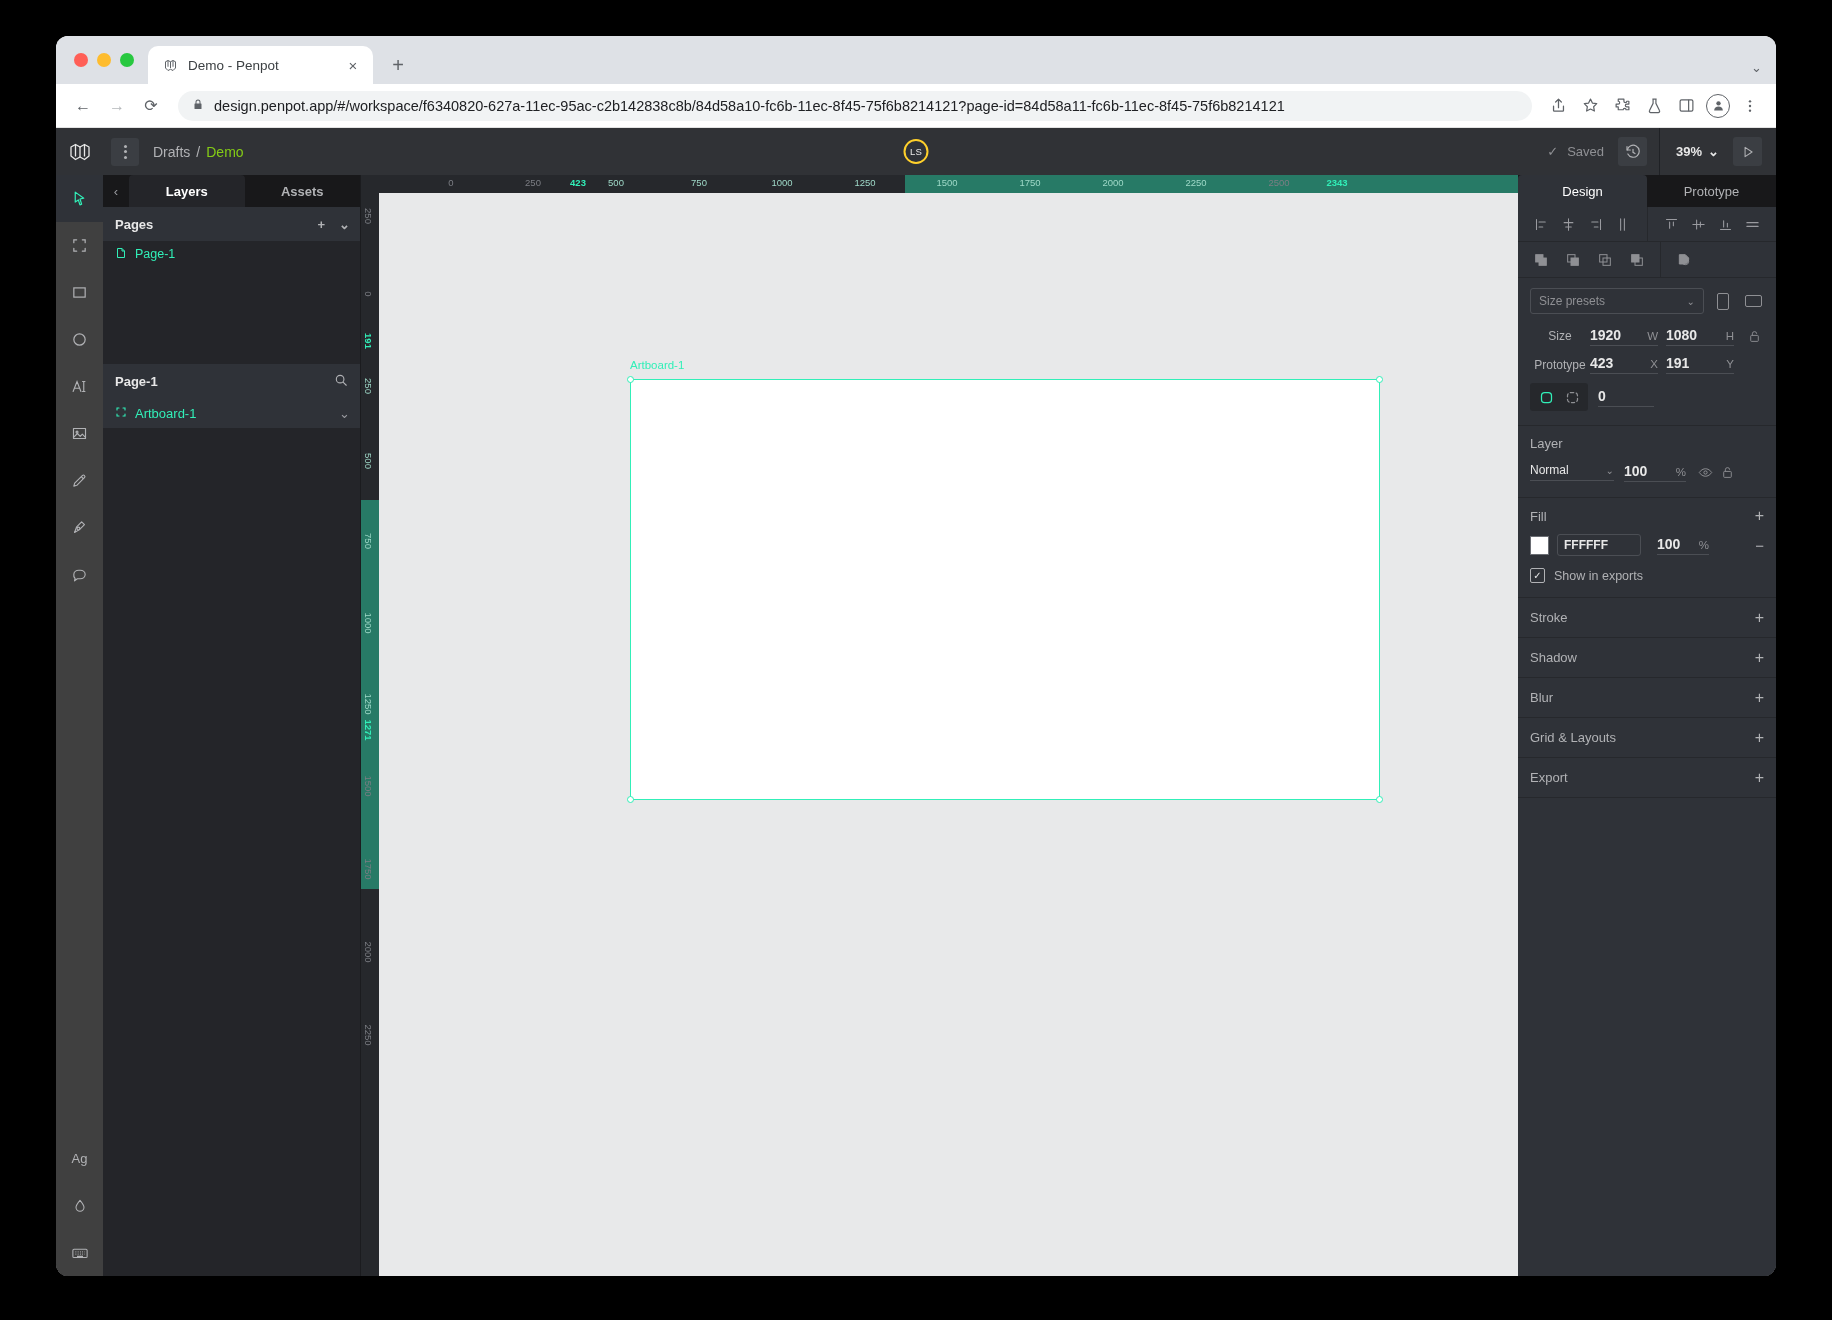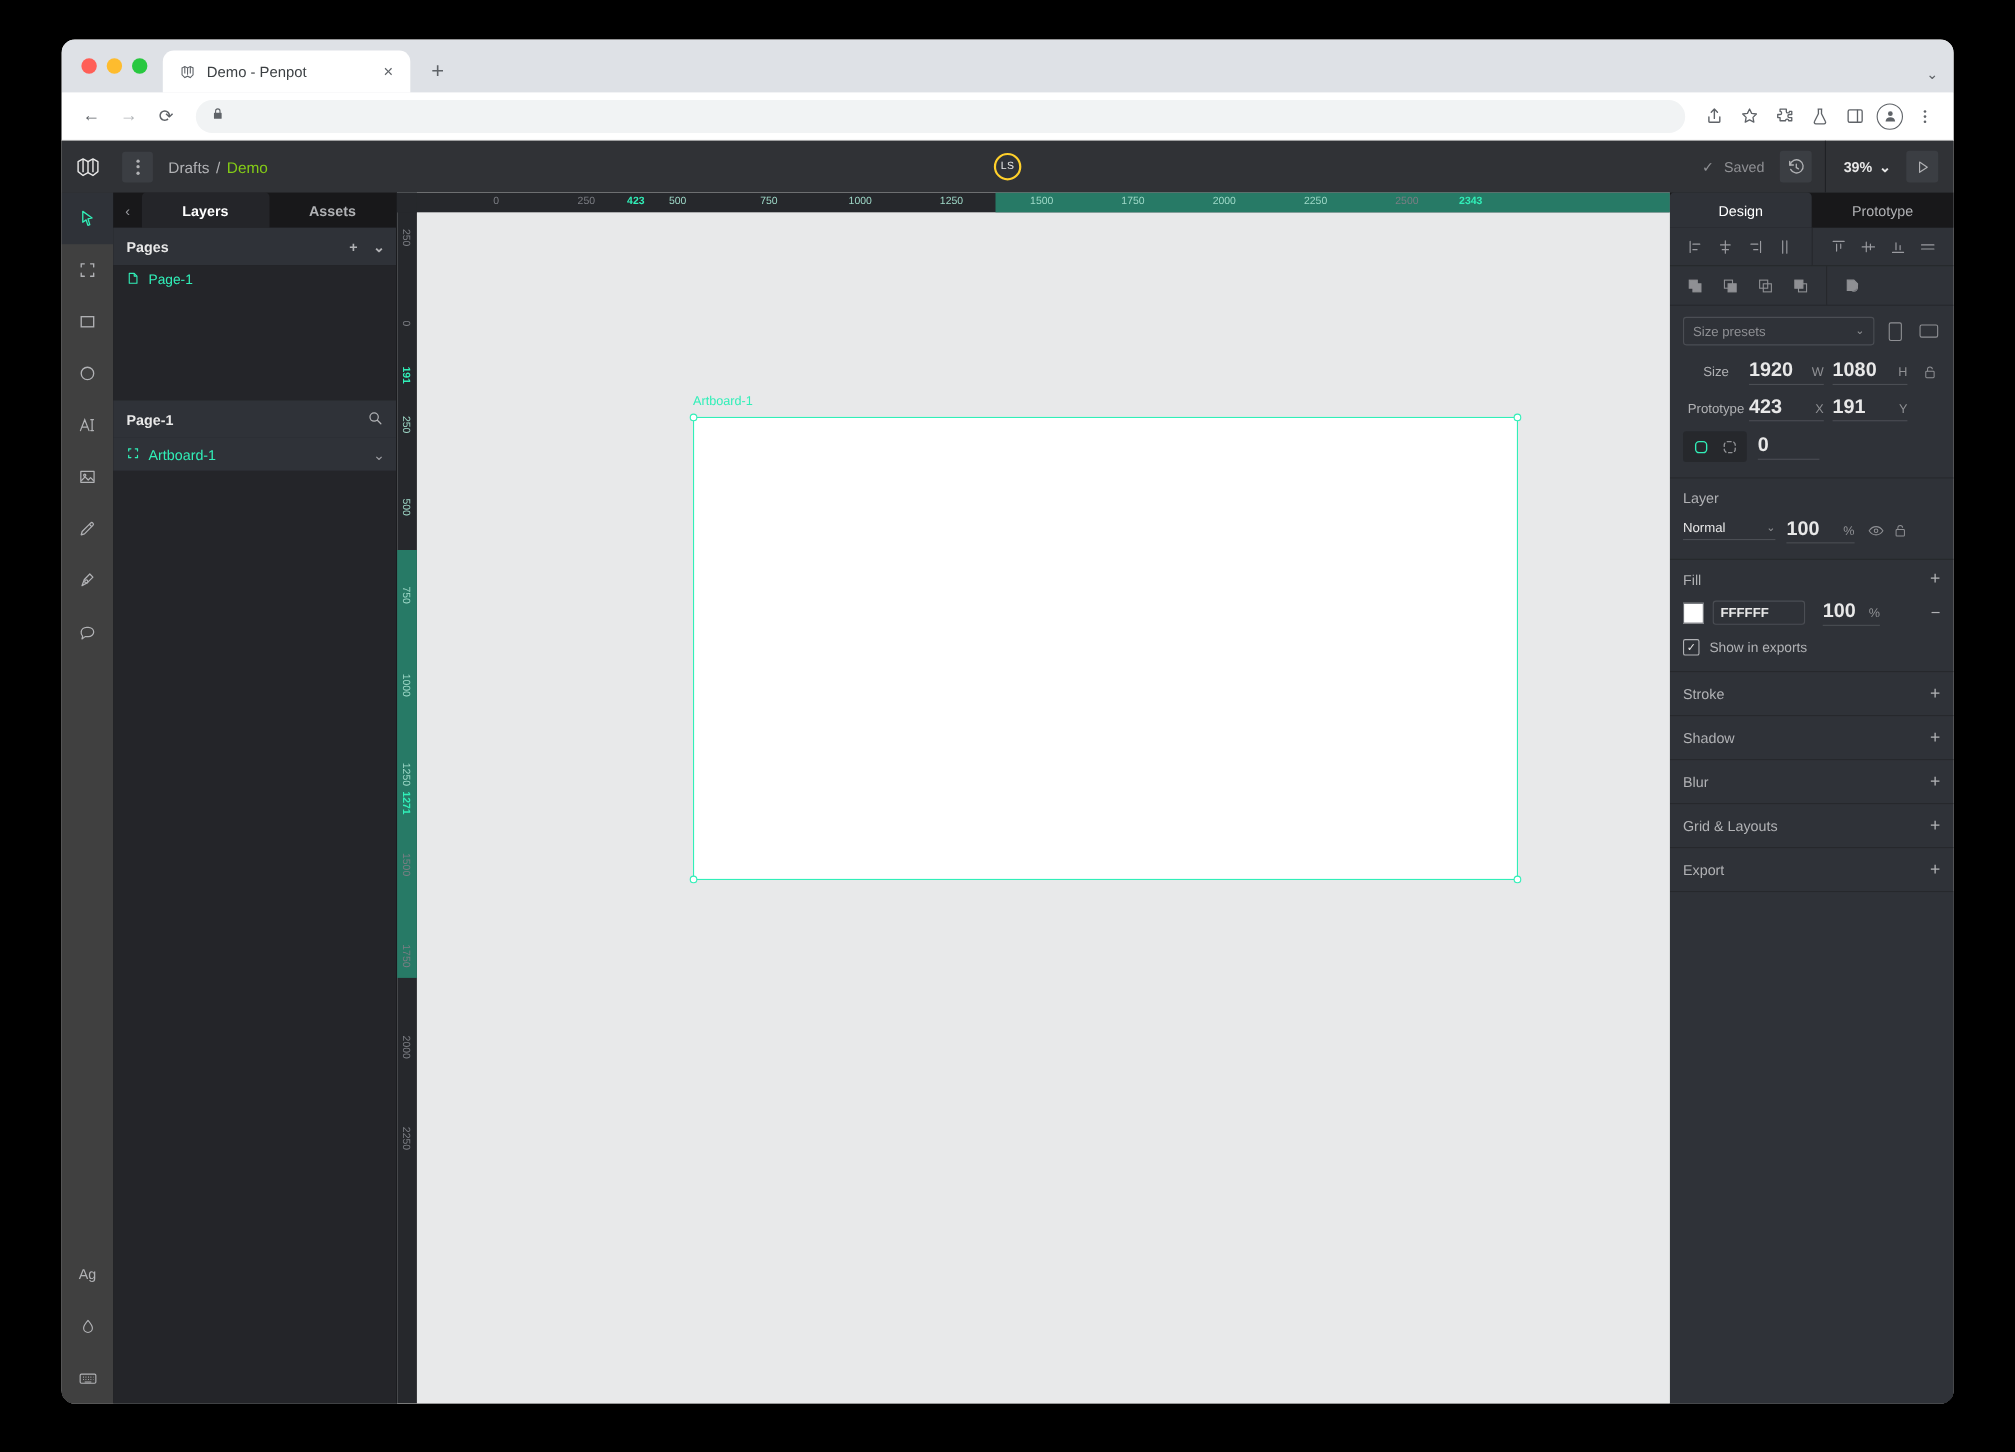--- a/index.html
+++ b/index.html
@@ -376,21 +376,21 @@
   .orient-box { border: 1.4px solid #8f9094; border-radius: 2px; }
   .field-row { display: flex; align-items: center; margin-bottom: 9px; gap: 0; }
   .field-label { font-size: 12px; color: #b1b2b5; width: 60px; flex: none; }
   .num-field {
     width: 68px; flex: none;
     display: flex; align-items: baseline; gap: 6px;
     border-bottom: 1px solid #4b4e54;
     padding-bottom: 2px;
     margin-right: 8px;
   }
-  .num-val { font-size: 18px; color: #e8e8e8; font-weight: bold; }
+  .num-val { font-size: 14px; color: #e8e8e8; font-weight: bold; }
   .num-unit { font-size: 11.5px; color: #8f9094; margin-left: auto; }
   .lock-btn { width: 20px; height: 20px; display: flex; align-items: center; justify-content: center; color: #8f9094; margin-left: auto; }
 
   .radius-row { display: flex; align-items: center; gap: 10px; margin-top: 4px; }
   .radius-toggle {
     display: flex; gap: 6px; align-items: center;
     background: #26282c; border-radius: 3px; padding: 4px 6px;
   }
   .rt-btn { width: 20px; height: 20px; display: flex; align-items: center; justify-content: center; }
 
@@ -470,20 +470,21 @@
   <div class="toolbar">
     <div class="nav-btn">←</div>
     <div class="nav-btn dim">→</div>
     <div class="nav-btn">⟳</div>
     <div class="omnibox">
       <span>
         <svg width="12" height="13" viewBox="0 0 24 24" fill="#5f6368">
           <path d="M12 2a5 5 0 00-5 5v3H6a1 1 0 00-1 1v9a1 1 0 001 1h12a1 1 0 001-1v-9a1 1 0 00-1-1h-1V7a5 5 0 00-5-5zm0 2a3 3 0 013 3v3H9V7a3 3 0 013-3z"></path>
         </svg>
       </span>
+      <span class="omni-url">design.penpot.app/#/workspace/f6340820-627a-11ec-95ac-c2b142838c8b/84d58a10-fc6b-11ec-8f45-75f6b8214121?page-id=84d58a11-fc6b-11ec-8f45-75f6b8214121</span>
     </div>
     <div class="tb-icon">
       <svg width="17" height="17" viewBox="0 0 24 24" fill="none" stroke="#5f6368" stroke-width="1.8" stroke-linecap="round">
         <path d="M12 3v12M12 3l-4 4M12 3l4 4M5 13v6a1 1 0 001 1h12a1 1 0 001-1v-6"></path>
       </svg>
     </div>
     <div class="tb-icon">
       <svg width="17" height="17" viewBox="0 0 24 24" fill="none" stroke="#5f6368" stroke-width="1.7" stroke-linejoin="round">
         <path d="M12 3l2.7 5.6 6.1.8-4.4 4.3 1.1 6.1L12 17l-5.5 2.8 1.1-6.1-4.4-4.3 6.1-.8z"></path>
       </svg>

